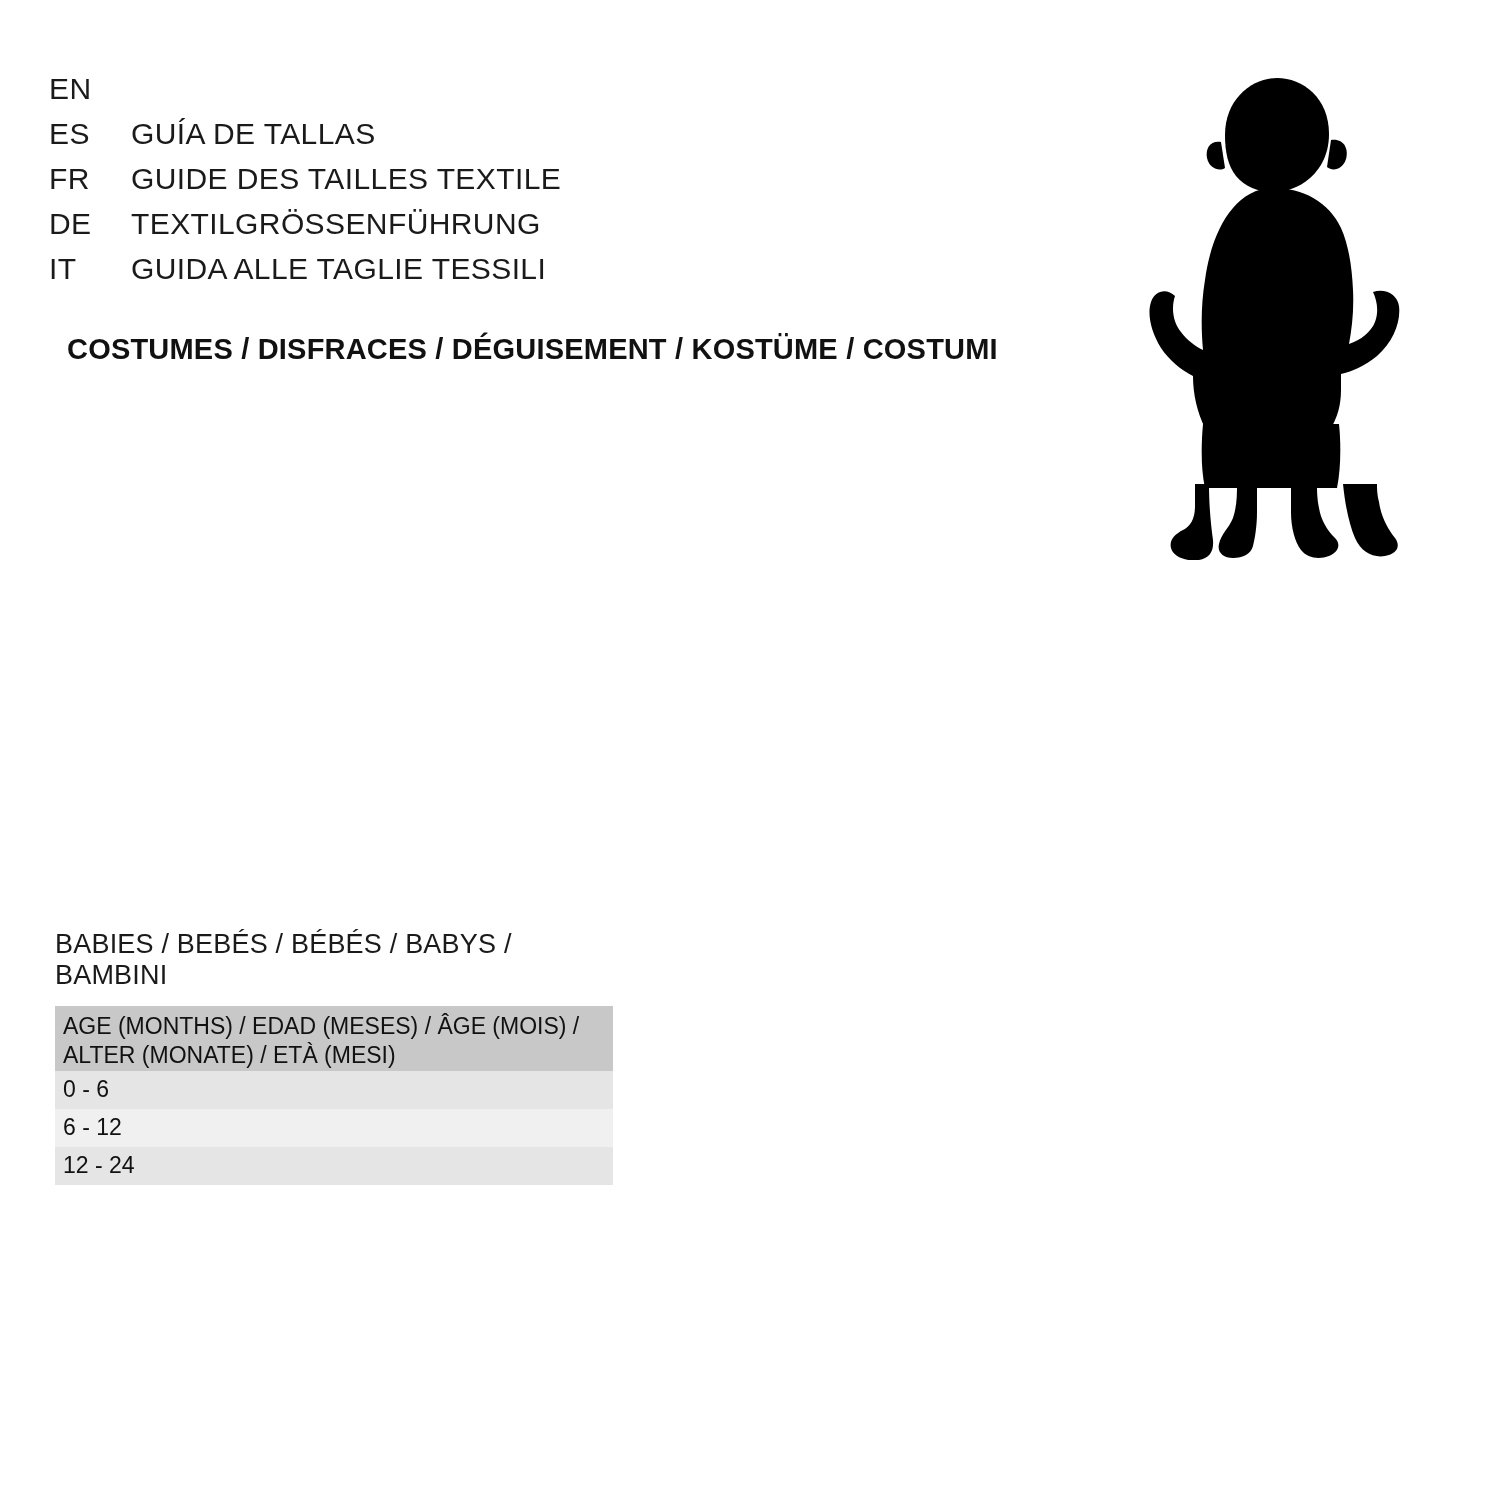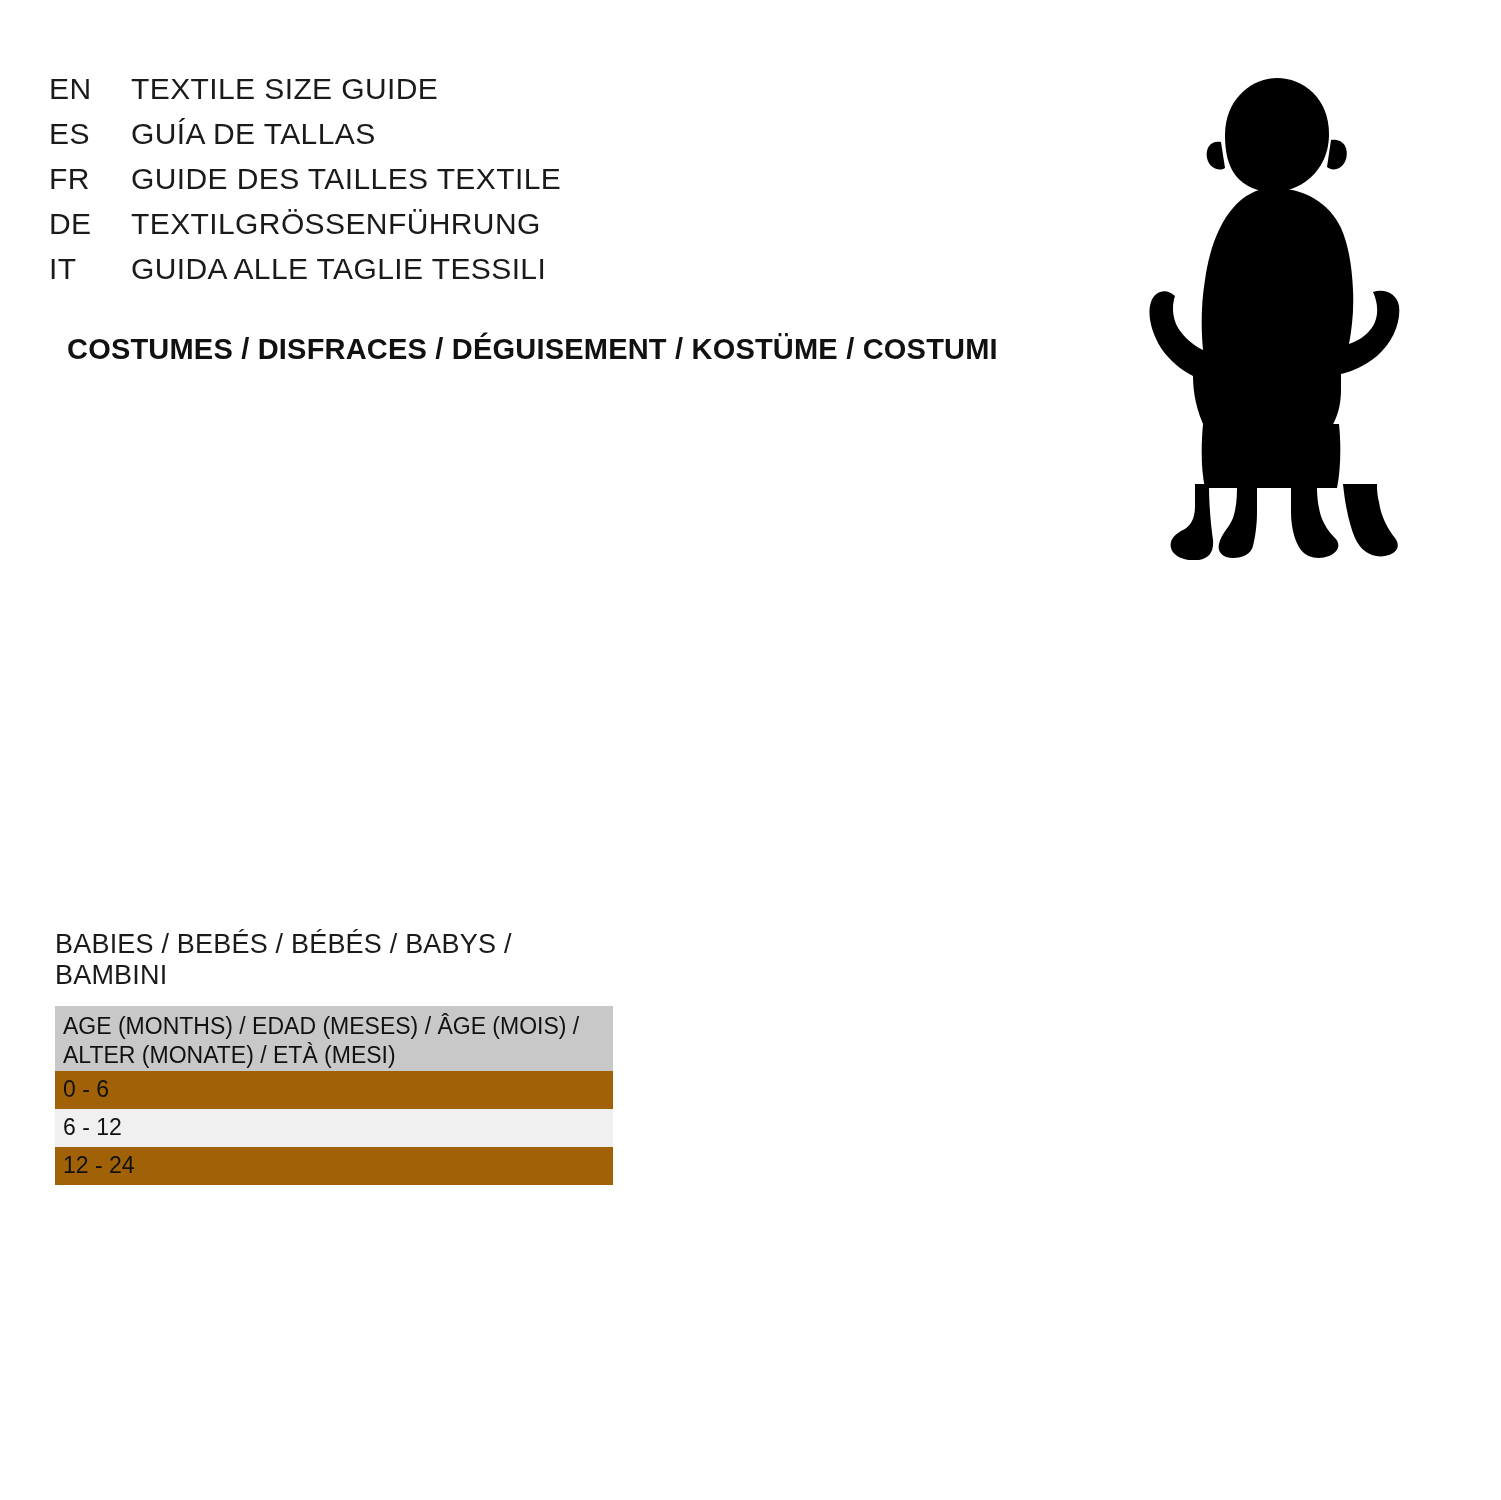--- a/index.html
+++ b/index.html
@@ -90,33 +90,32 @@
     line-height: 1.28;
     padding: 6px 8px 0 8px;
     color: #111111;
   }
   table.size-table td {
     font-size: 23px;
     padding: 5px 8px 6px 8px;
     color: #111111;
   }
   table.size-table tr.odd td {
-    background: #a16207;
+    background: #e5e5e5;
   }
   table.size-table tr.even td {
     background: #f0f0f0;
   }
 </style>
 </head>
 <body>
 
 <div class="lang-block">
   <div class="lang-row">
     <span class="lang-code">EN</span>
-    <span class="lang-text">TEXTILE SIZE GUIDE</span>
   </div>
   <div class="lang-row">
     <span class="lang-code">ES</span>
     <span class="lang-text">GUÍA DE TALLAS</span>
   </div>
   <div class="lang-row">
     <span class="lang-code">FR</span>
     <span class="lang-text">GUIDE DES TAILLES TEXTILE</span>
   </div>
   <div class="lang-row">

